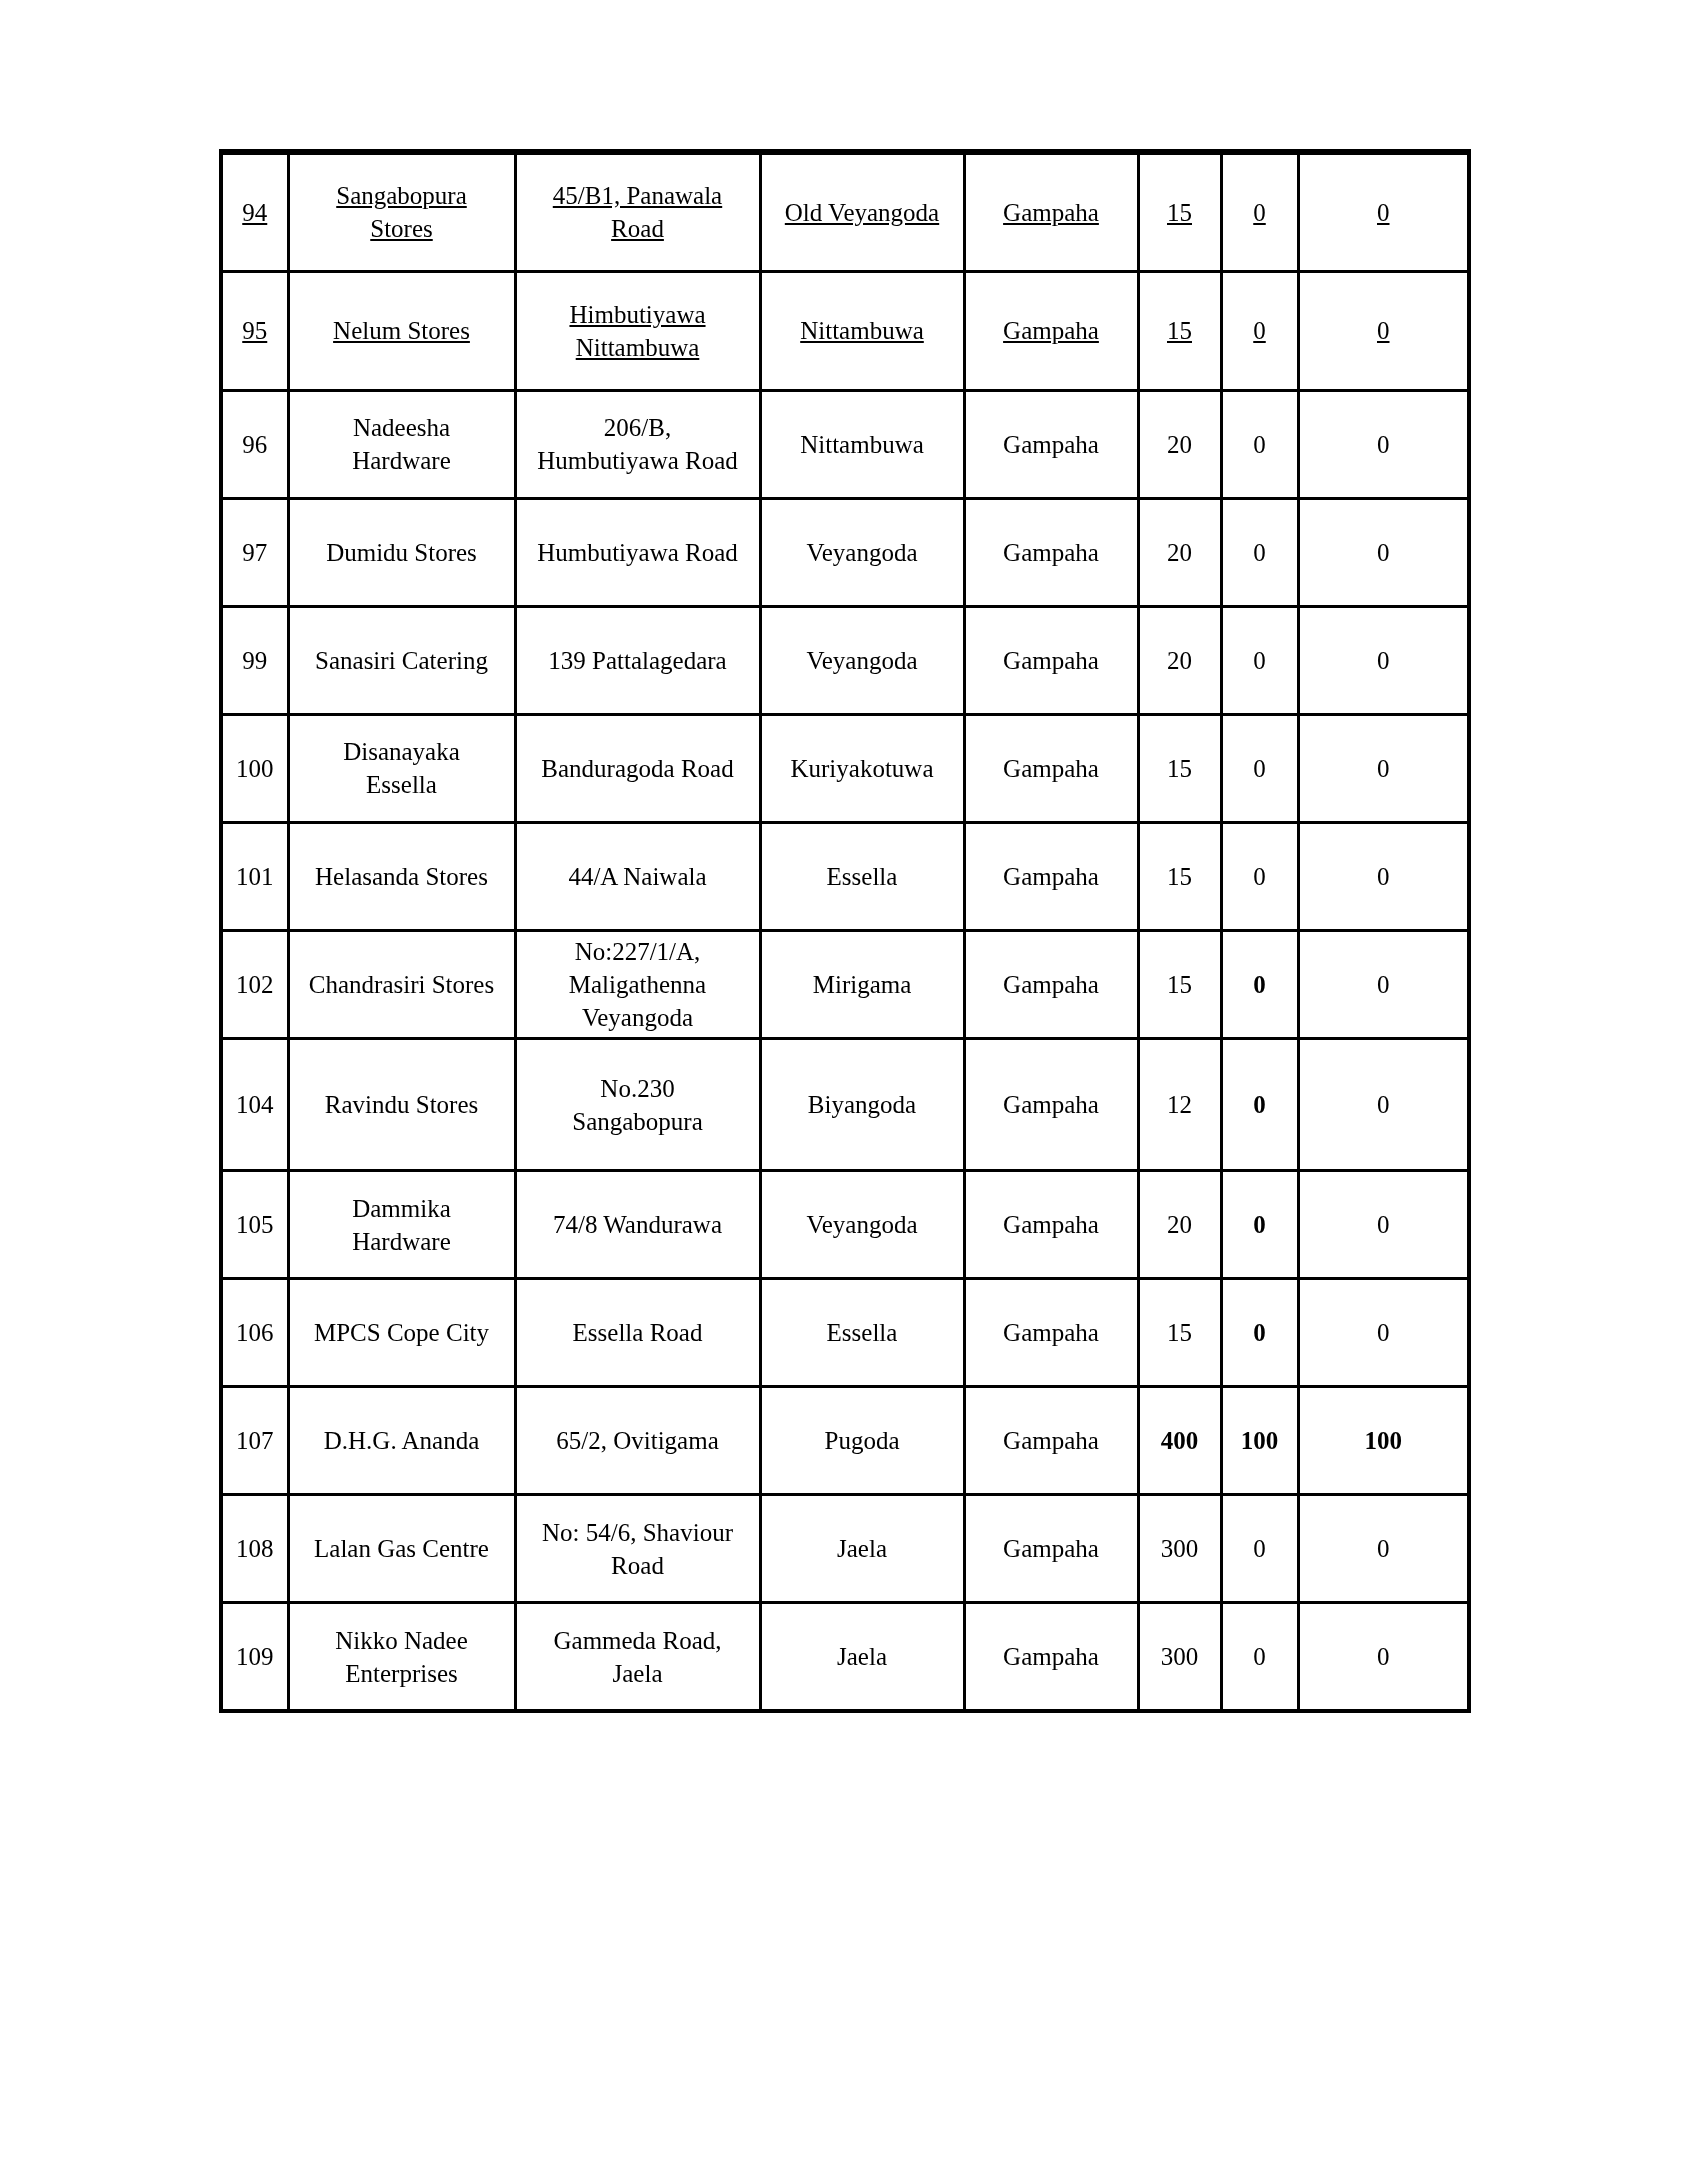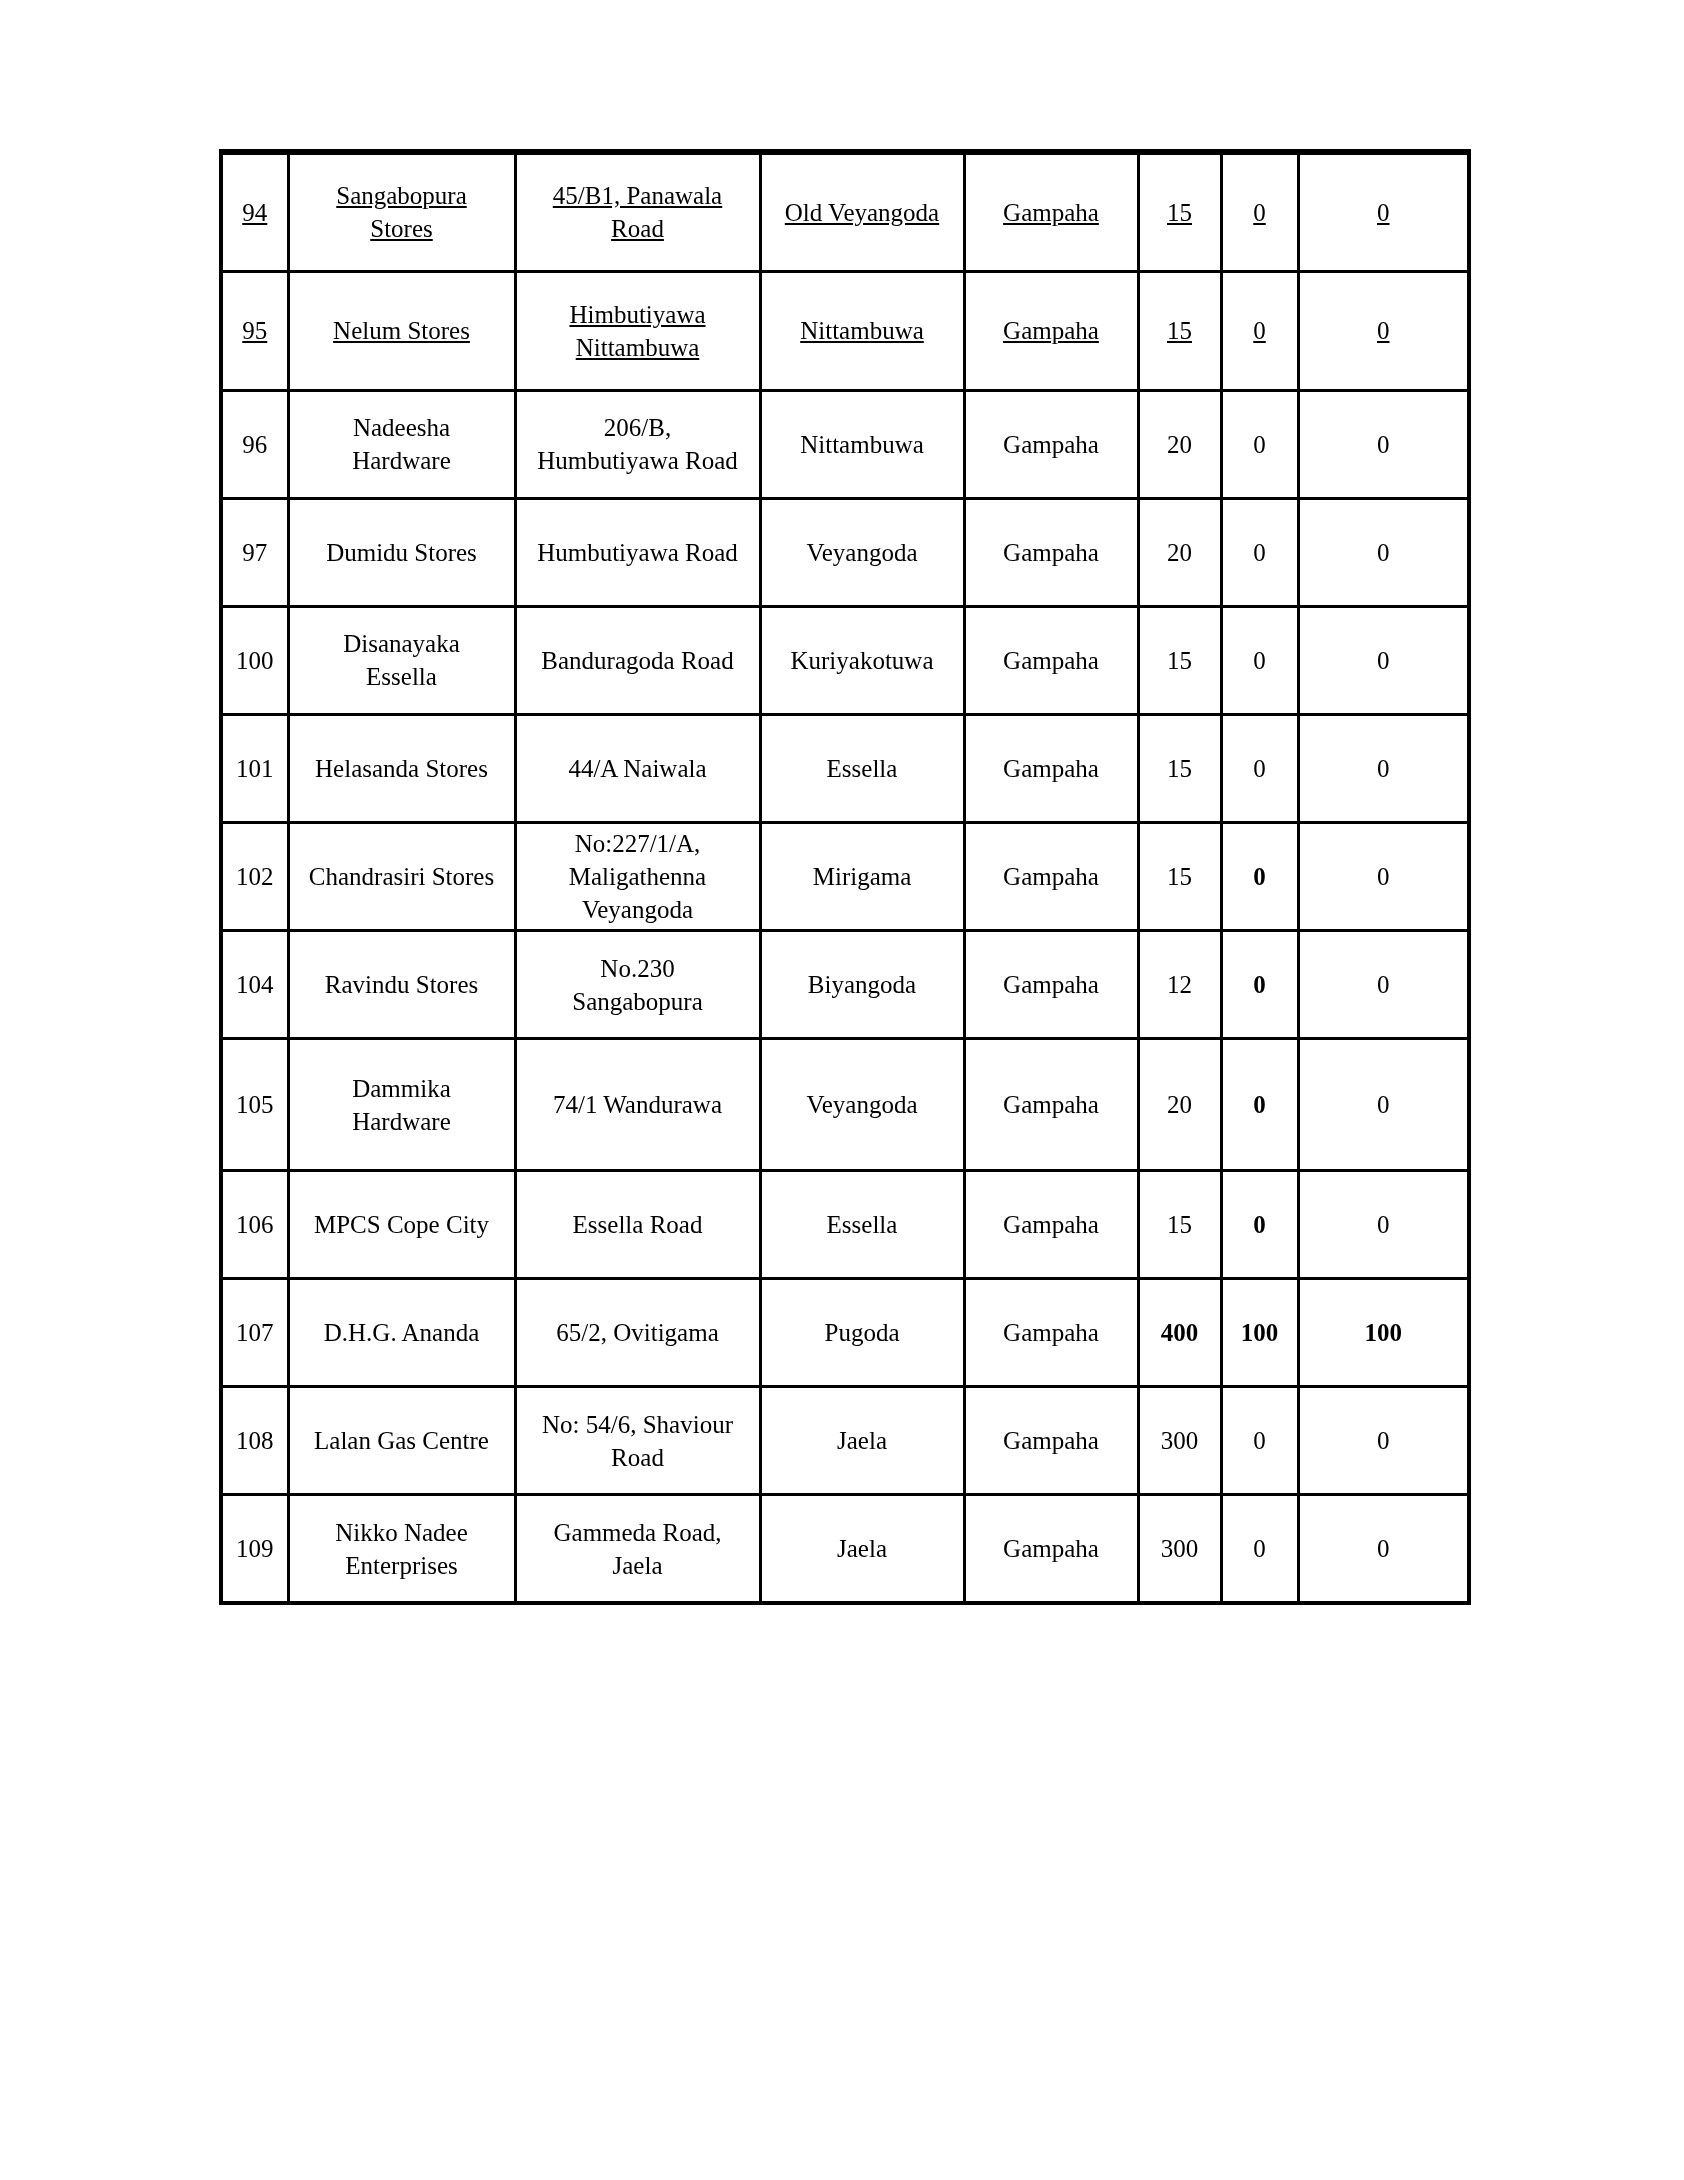--- a/index.html
+++ b/index.html
@@ -93,20 +93,30 @@
           <td class="num">97</td>
           <td class="wrap">Dumidu Stores</td>
           <td class="wrap">Humbutiyawa Road</td>
           <td>Veyangoda</td>
           <td>Gampaha</td>
           <td>20</td>
           <td>0</td>
           <td>0</td>
         </tr>
         <tr>
+          <td class="num">99</td>
+          <td class="wrap">Sanasiri Catering</td>
+          <td class="wrap">139 Pattalagedara</td>
+          <td>Veyangoda</td>
+          <td>Gampaha</td>
+          <td>20</td>
+          <td>0</td>
+          <td>0</td>
+        </tr>
+        <tr>
           <td class="num">100</td>
           <td class="wrap">Disanayaka
 Essella</td>
           <td class="wrap">Banduragoda Road</td>
           <td>Kuriyakotuwa</td>
           <td>Gampaha</td>
           <td>15</td>
           <td>0</td>
           <td>0</td>
         </tr>
@@ -140,21 +150,21 @@
           <td>Biyangoda</td>
           <td>Gampaha</td>
           <td>12</td>
           <td class="sansb">0</td>
           <td>0</td>
         </tr>
         <tr>
           <td class="num">105</td>
           <td class="wrap">Dammika
 Hardware</td>
-          <td class="wrap">74/1 Wandurawa</td>
+          <td class="wrap">74/8 Wandurawa</td>
           <td>Veyangoda</td>
           <td>Gampaha</td>
           <td>20</td>
           <td class="sansb">0</td>
           <td>0</td>
         </tr>
         <tr>
           <td class="num">106</td>
           <td class="wrap">MPCS Cope City</td>
           <td class="wrap">Essella Road</td>

